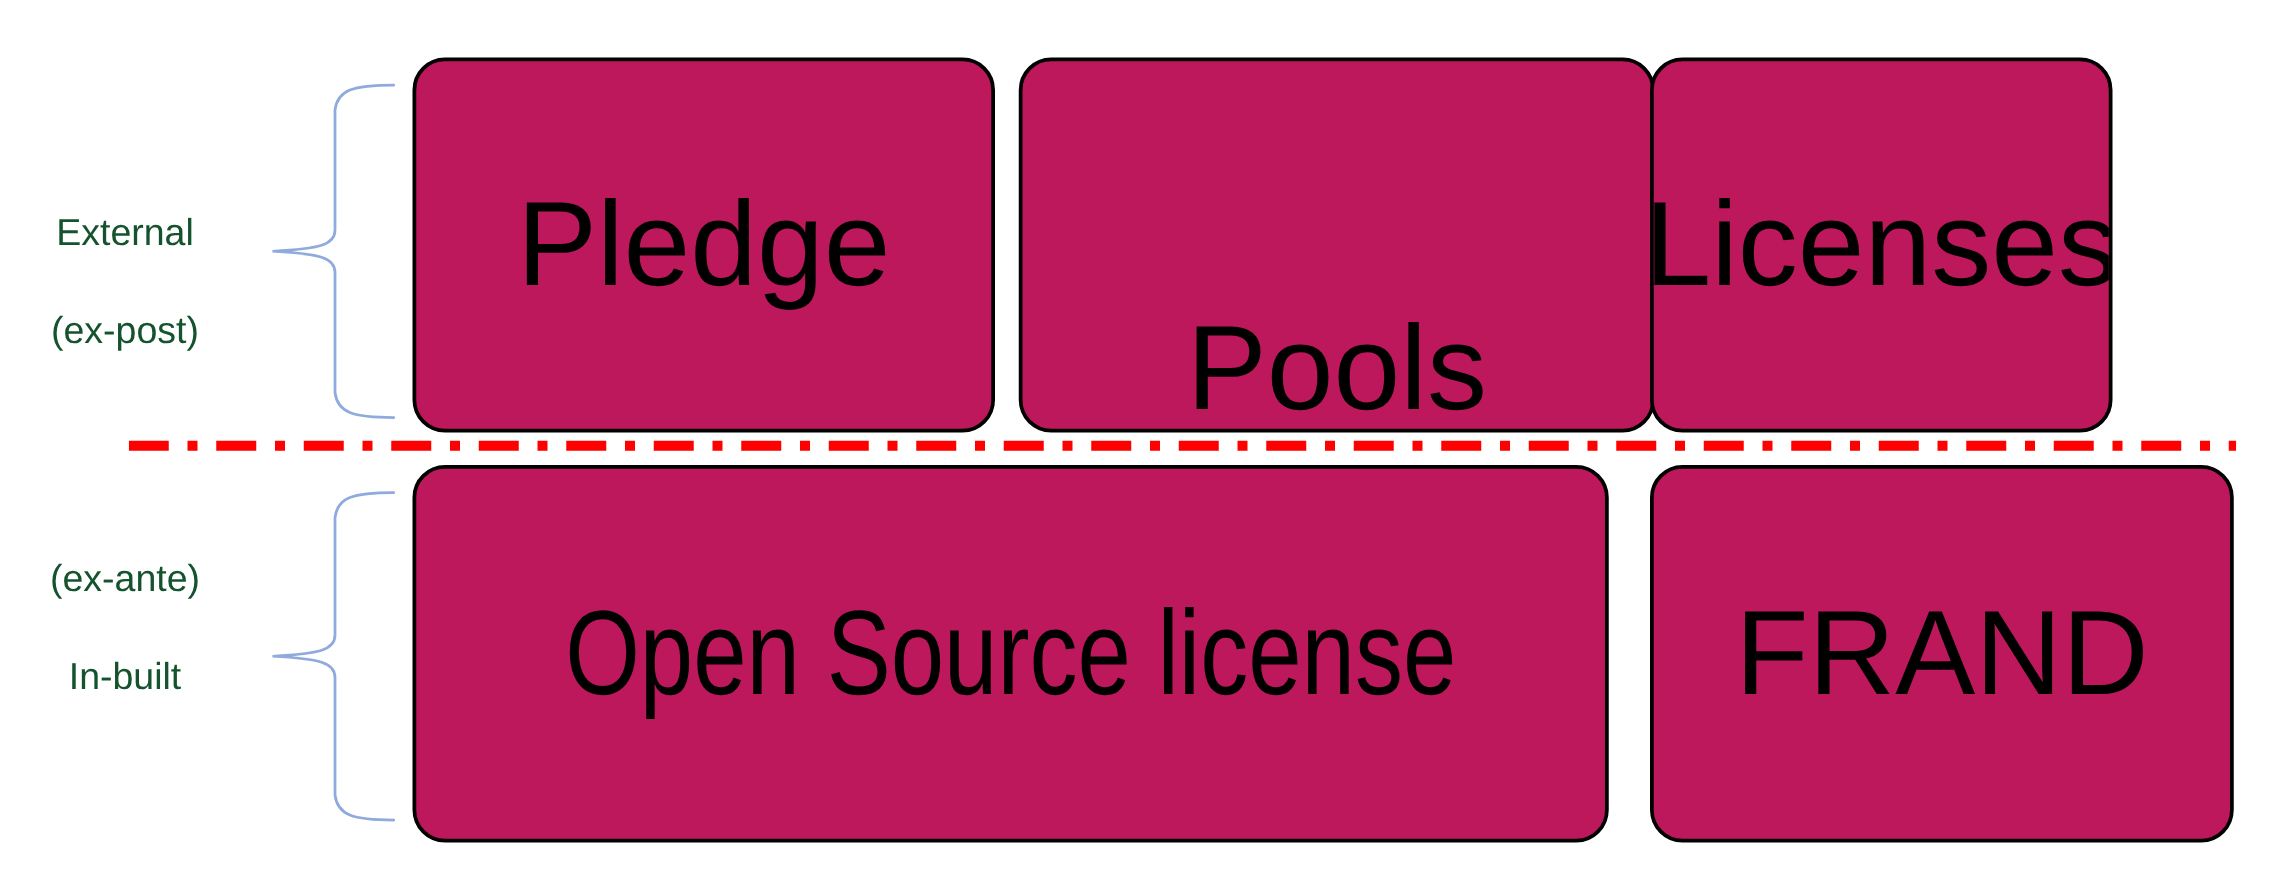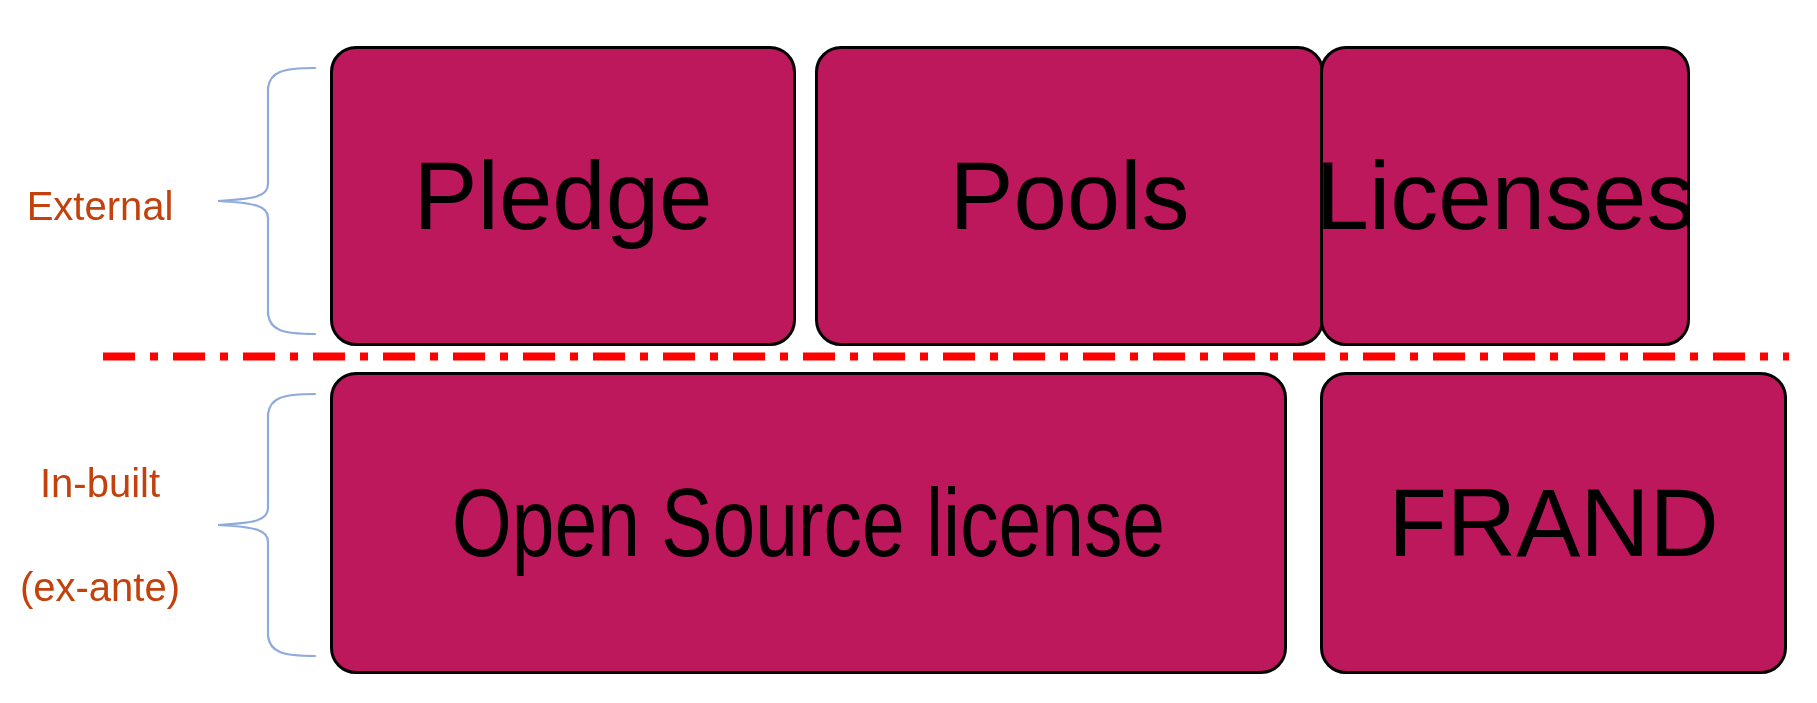--- a/index.html
+++ b/index.html
@@ -16,22 +16,22 @@
     width: 1817px;
     height: 703px;
     background: #ffffff;
     overflow: hidden;
   }
 
   
   .group-label {
     position: absolute;
     text-align: center;
-    color: #c2410c;
-    font-size: 40px;
+    color: #14532d;
+    font-size: 30px;
     line-height: 1.30;
     font-family: "Liberation Sans", sans-serif;
     white-space: pre-line;
     letter-spacing: 0px;
   }
   .group-label .lbl-line {
     display: block;
   }
   #label-external {
     left: 0px;
@@ -74,21 +74,21 @@
     text-align: center;
   }
   .node-label.condensed {
     font-stretch: condensed;
     transform: scaleX(0.80);
     transform-origin: center center;
   }
 
   
   #box-pledge   { left: 330px;  top: 46px;  width: 466px; height: 300px; }
-  #box-pools    { left: 815px;  top: 46px;  width: 509px; height: 300px; }
+  #box-pools    { left: 815px;  top: 46px;  width: 509px; height: 300px; align-items: flex-end; }
   #box-licenses { left: 1320px; top: 46px;  width: 370px; height: 300px; }
 
   
   #box-oss      { left: 330px;  top: 372px; width: 957px; height: 302px; }
   #box-frand    { left: 1320px; top: 372px; width: 467px; height: 302px; }
 
   
   #divider-line {
     position: absolute;
     left: 103px;
@@ -97,35 +97,36 @@
     height: 11px;
   }
 </style>
 </head>
 <body>
 
 <div id="diagram">
 
   <div class="group-label" id="label-external">
     <span class="lbl-line">External</span>
+    <span class="lbl-line">(ex-post)</span>
   </div>
 
   <svg class="brace-svg" id="brace-external" viewBox="0 0 112 270">
     <path d="M 103 2
              C 70 2, 58 6, 56 22
              L 56 118
              C 56 130, 44 133, 6 135
              C 44 137, 56 140, 56 152
              L 56 248
              C 58 264, 70 268, 103 268" fill="none" stroke="#8FAADC" stroke-width="2.2" stroke-linecap="round"></path>
   </svg>
 
   <div class="group-label" id="label-inbuilt">
+    <span class="lbl-line">(ex-ante)</span>
     <span class="lbl-line">In-built</span>
-    <span class="lbl-line">(ex-ante)</span>
   </div>
 
   <svg class="brace-svg" id="brace-inbuilt" viewBox="0 0 112 266">
     <path d="M 103 2
              C 70 2, 58 6, 56 22
              L 56 116
              C 56 128, 44 131, 6 133
              C 44 135, 56 138, 56 150
              L 56 244
              C 58 260, 70 264, 103 264" fill="none" stroke="#8FAADC" stroke-width="2.2" stroke-linecap="round"></path>

